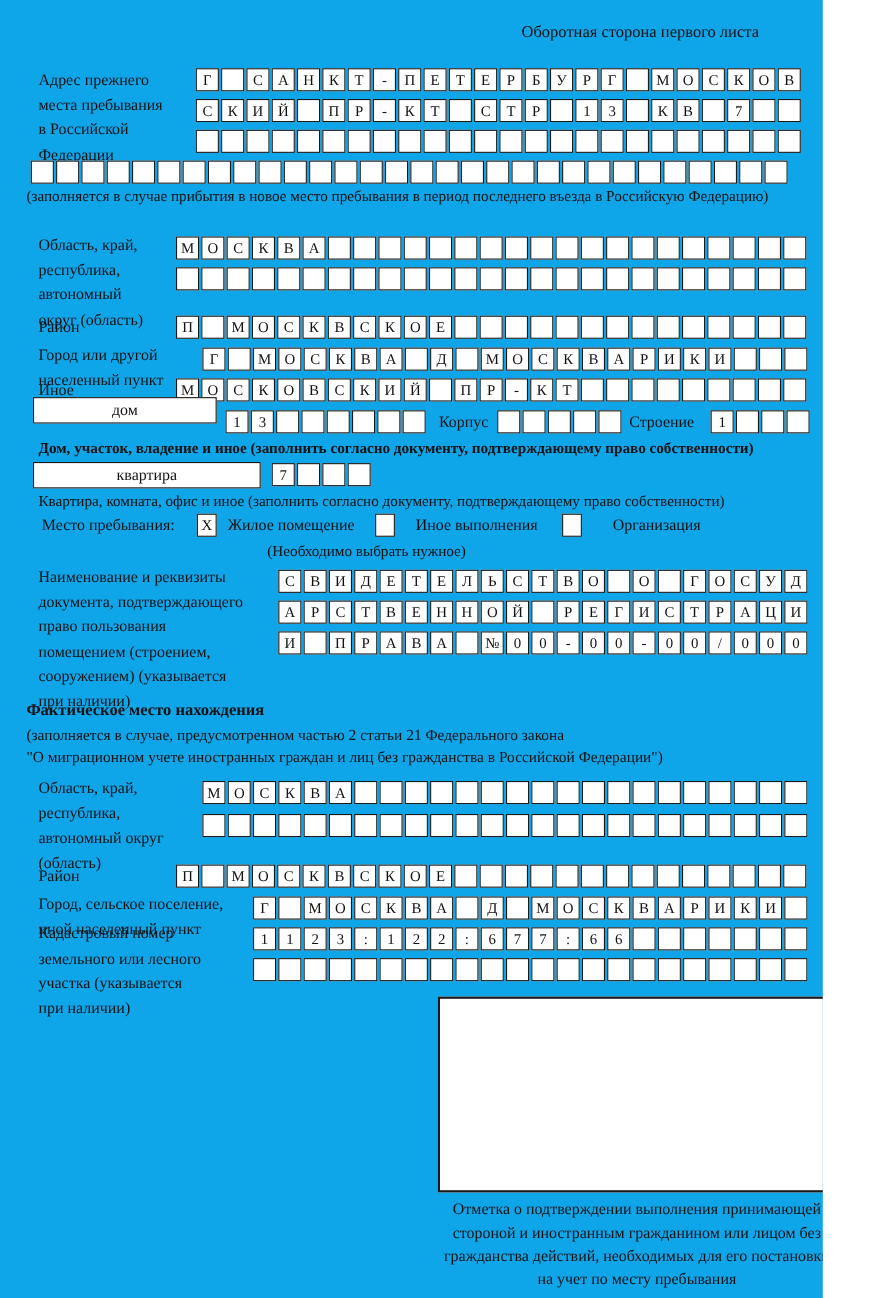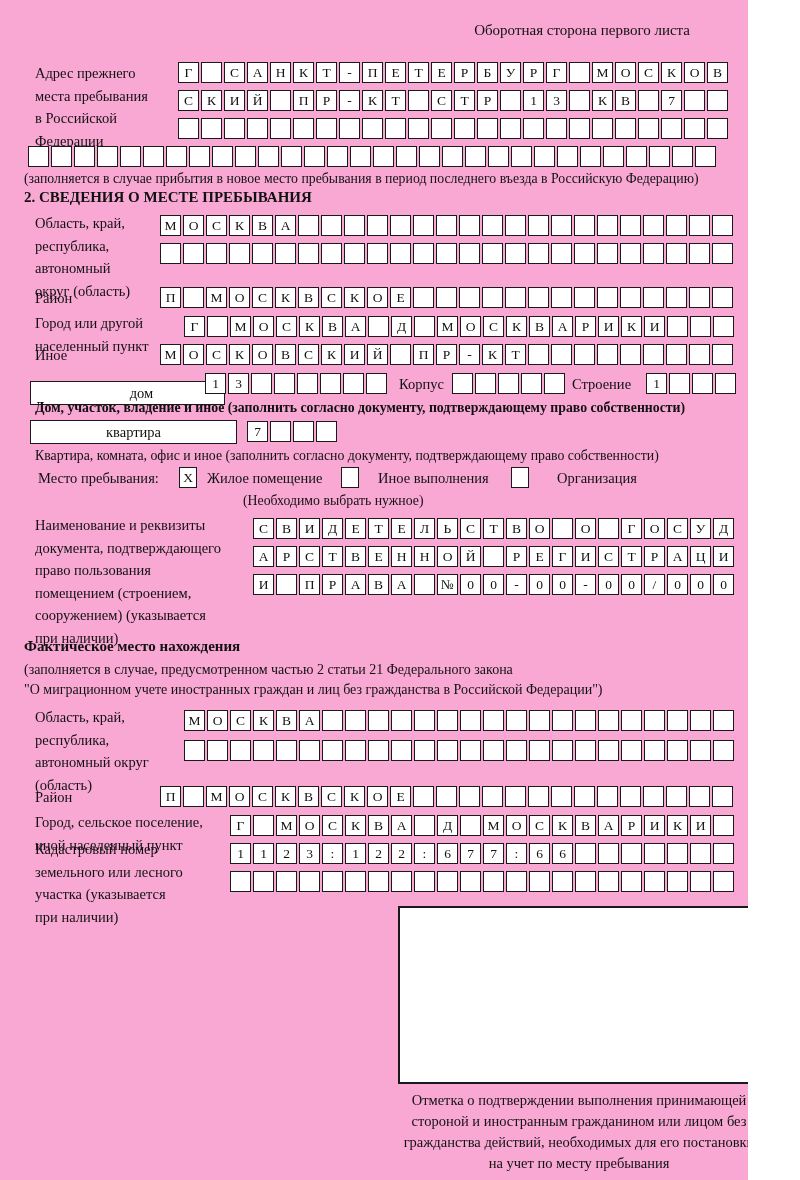--- a/index.html
+++ b/index.html
@@ -1,17 +1,17 @@
 <!DOCTYPE html>
 <html><head>
 <meta charset="utf-8">
 <style>
   html,body{margin:0;padding:0;background:#fff;}
   .page{
-    position:relative;width:748px;height:1180px;background:#f9a8d4;
+    position:relative;width:748px;height:1180px;background:#0ea5e9;
     font-family:"Liberation Serif", serif;color:#111;overflow:hidden;
   }
   .lbl{position:absolute;font-size:14.5px;line-height:22.5px;white-space:pre-line;}
   .center{position:absolute;left:0;width:100%;text-align:left;font-size:14px;padding-left:24px;}
   .bold{font-weight:bold;font-size:15px;}
   .cellrow{position:absolute;display:flex;gap:2px;}
   .cell{
     width:19px;height:19px;border:1.6px solid #1a1a1a;background:#fff;
     display:flex;align-items:center;justify-content:center;
     font-size:13.5px;line-height:1;
@@ -145,21 +145,20 @@
       <span class="cell"></span>
       <span class="cell"></span>
       <span class="cell"></span>
       <span class="cell"></span>
       <span class="cell"></span>
       <span class="cell"></span>
       <span class="cell"></span>
     </div>
   <div class="center smallnote" style="top:171px;">(заполняется в случае прибытия в новое место пребывания в период последнего въезда в Российскую Федерацию)</div>
 
-  <div class="center bold" style="top:189px;">2. СВЕДЕНИЯ О МЕСТЕ ПРЕБЫВАНИЯ</div>
 
   <div class="lbl" style="left:35px;top:212px;width:135px;">Область, край,
 республика,
 автономный
 округ (область)</div>
   <div class="cellrow" style="left:160px;top:215px;">
       <span class="cell">М</span>
       <span class="cell">О</span>
       <span class="cell">С</span>
       <span class="cell">К</span>
@@ -293,21 +292,21 @@
       <span class="cell"></span>
       <span class="cell"></span>
       <span class="cell"></span>
       <span class="cell"></span>
       <span class="cell"></span>
       <span class="cell"></span>
       <span class="cell"></span>
       <span class="cell"></span>
     </div>
 
-  <div class="wbox" style="left:30px;top:381px;width:165px;padding-left:28px;">дом</div>
+  <div class="wbox" style="left:30px;top:361px;width:165px;">дом</div>
   <div class="cellrow" style="left:205px;top:373px;">
       <span class="cell">1</span>
       <span class="cell">3</span>
       <span class="cell"></span>
       <span class="cell"></span>
       <span class="cell"></span>
       <span class="cell"></span>
       <span class="cell"></span>
       <span class="cell"></span>
     </div>

